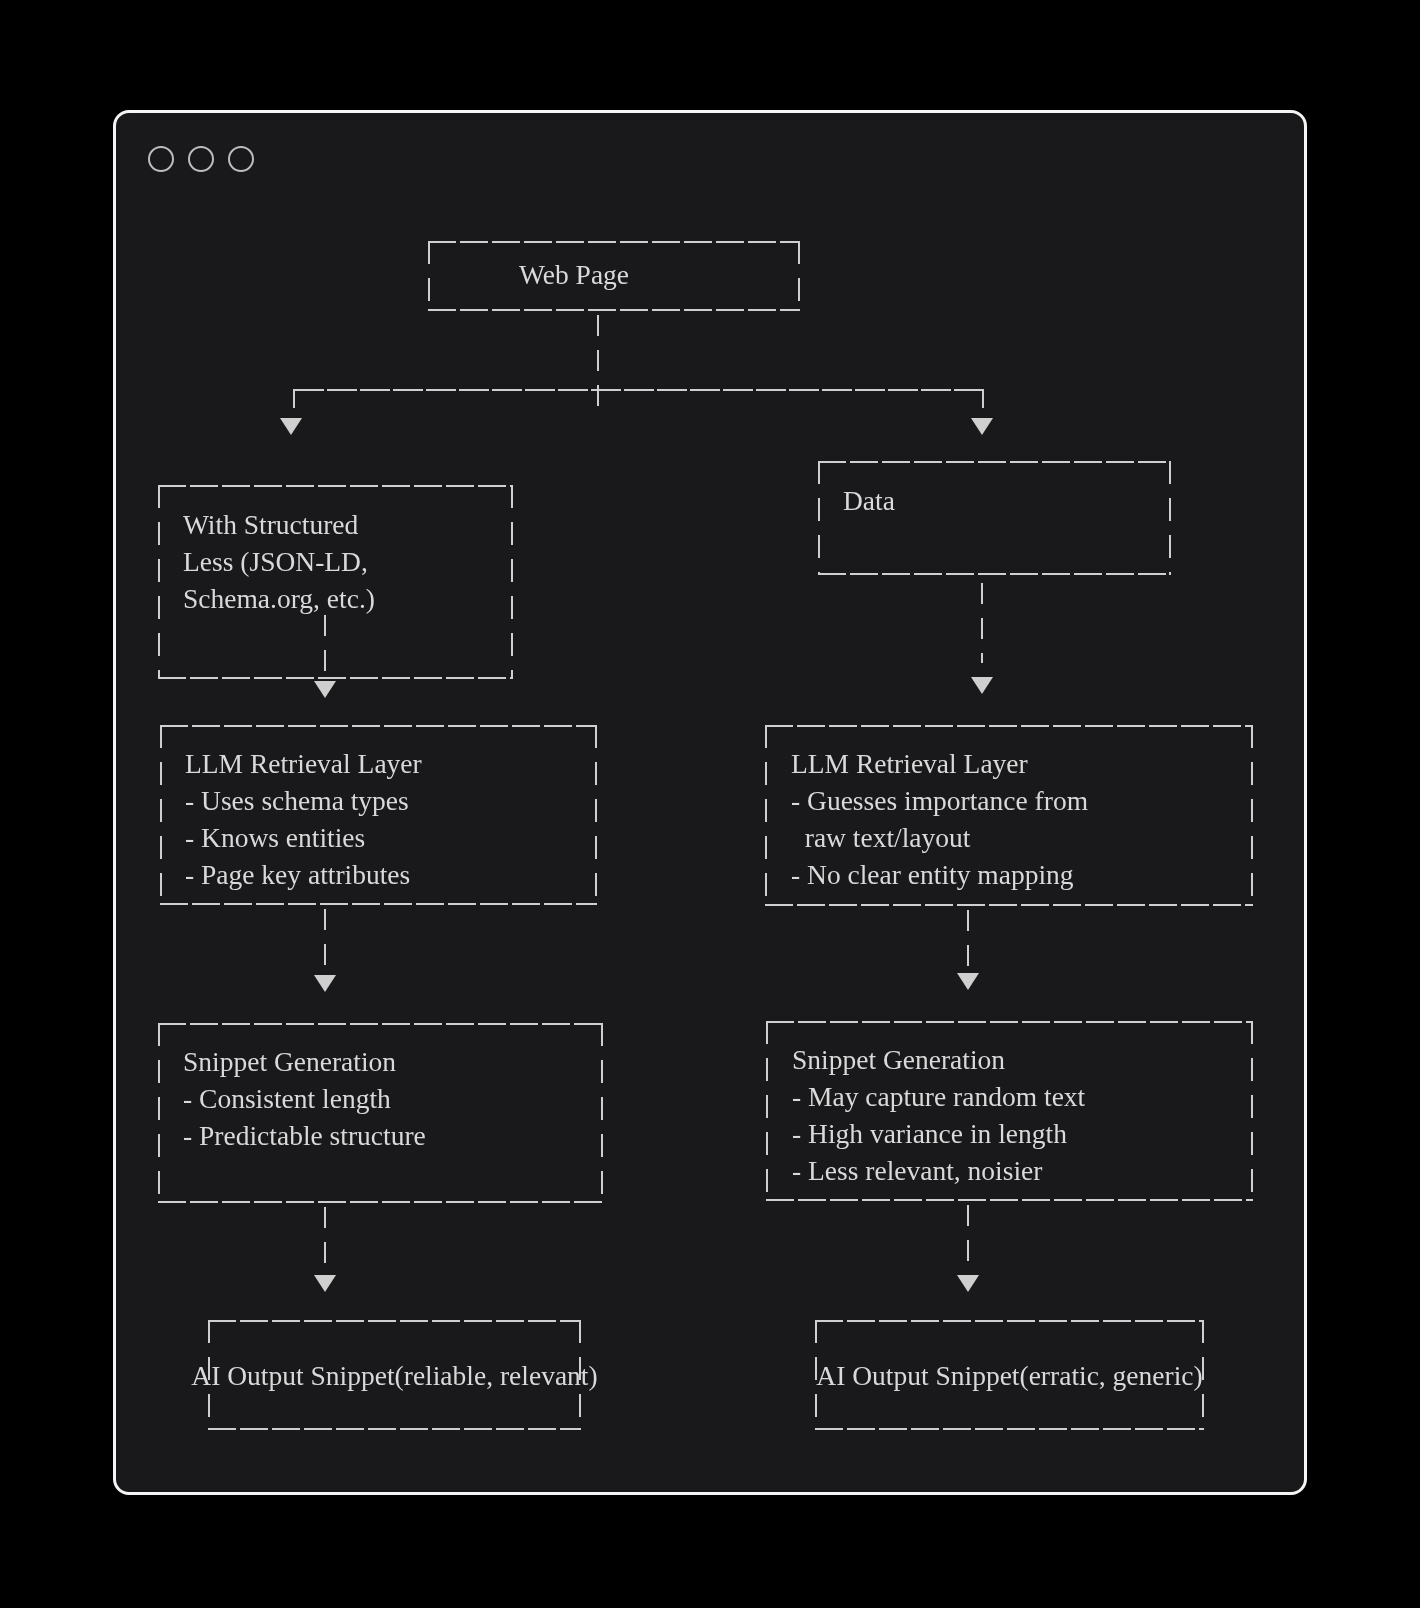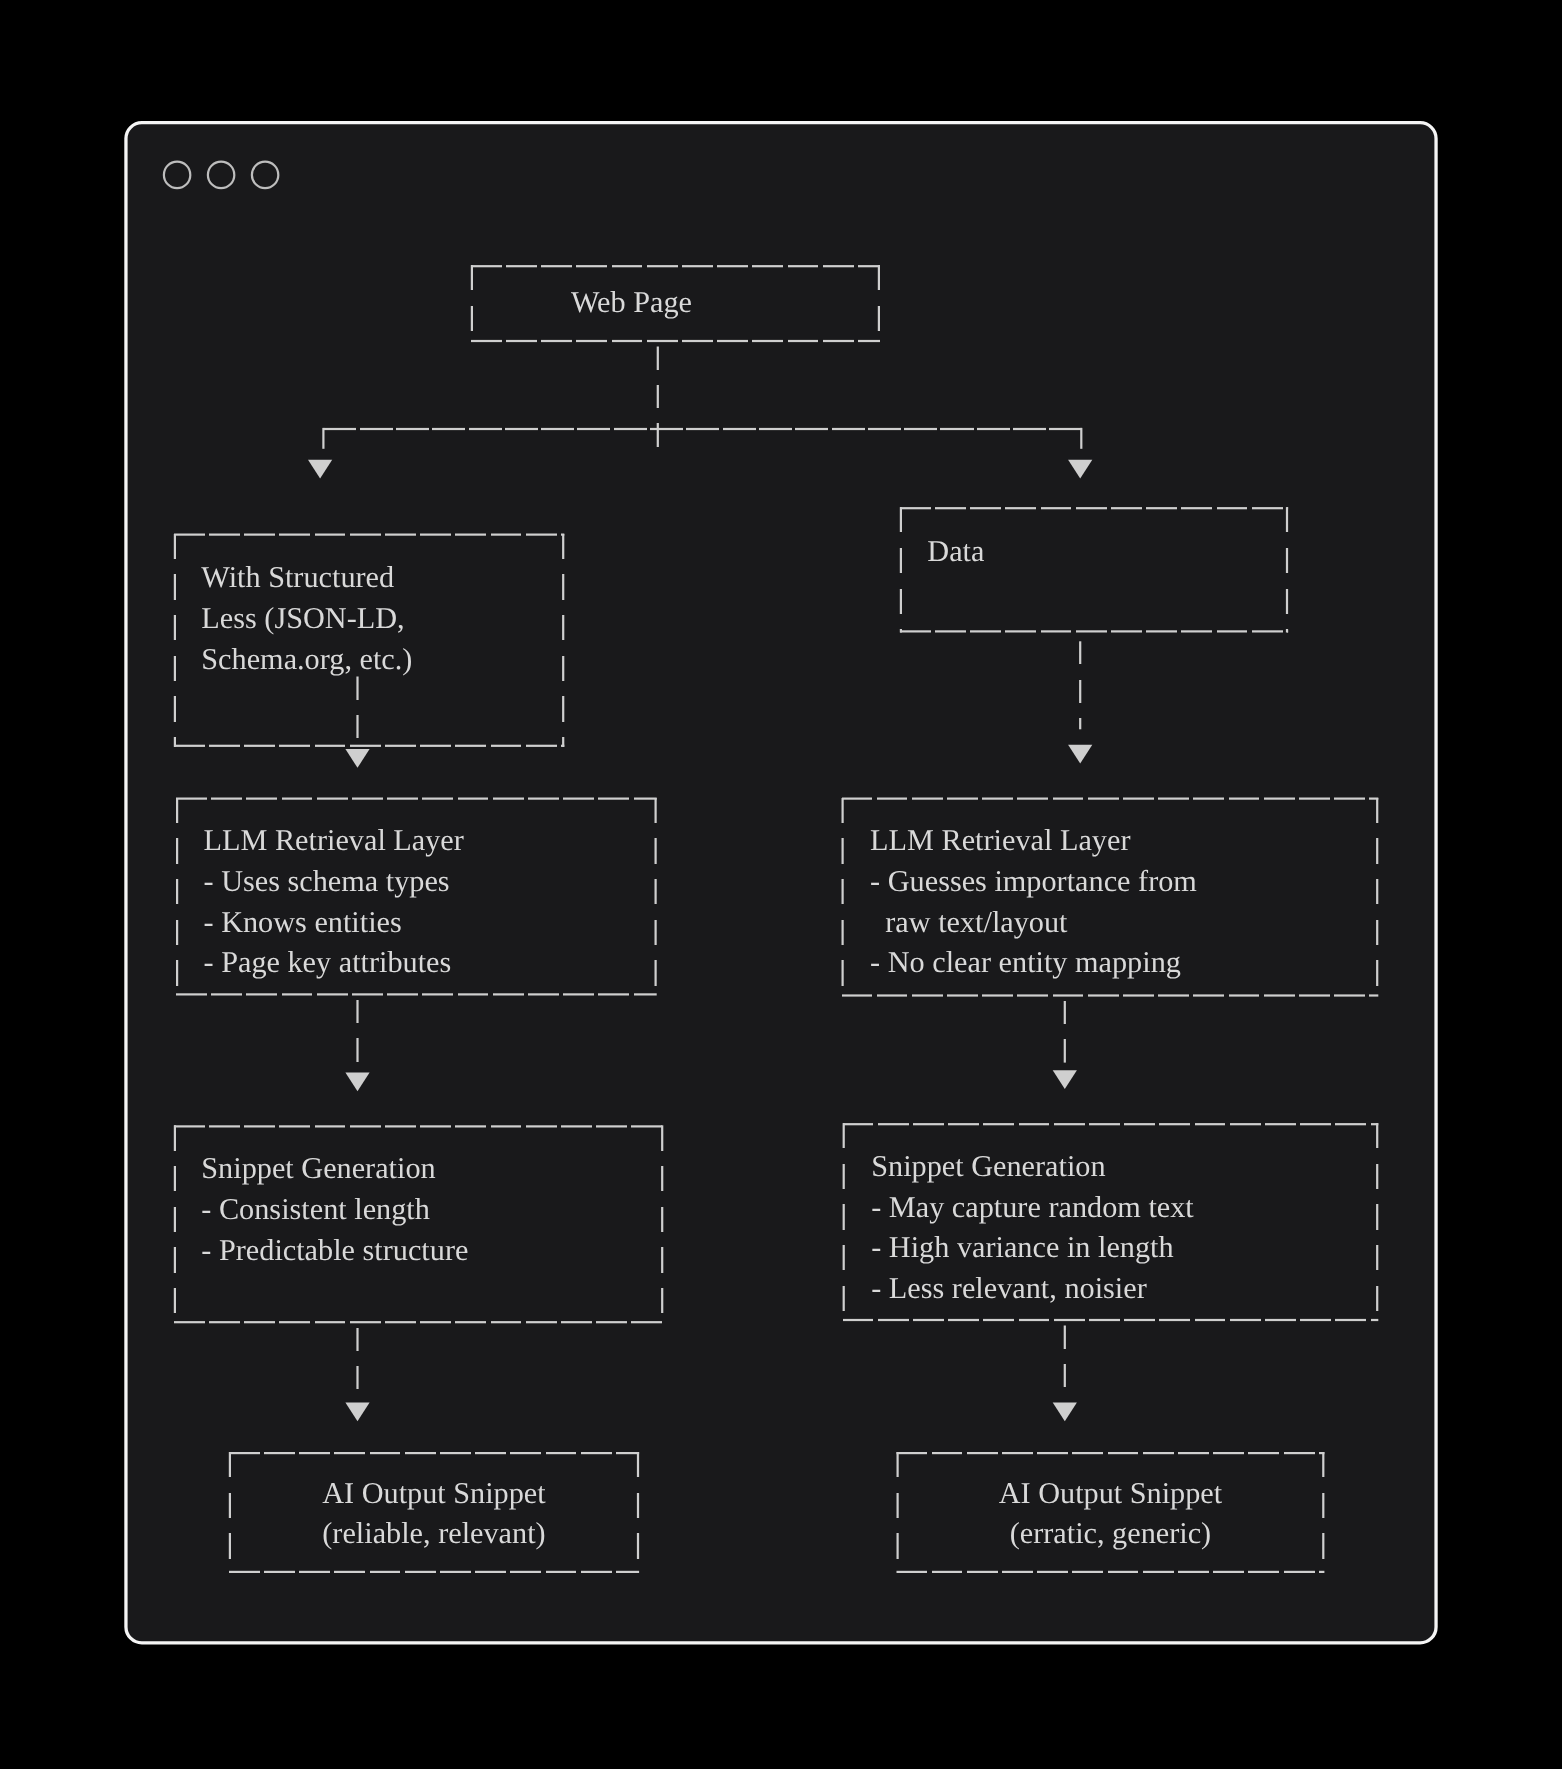--- a/index.html
+++ b/index.html
@@ -35,21 +35,21 @@
     background-image:
       repeating-linear-gradient(90deg, var(--line) 0 28px, transparent 28px 32px),
       repeating-linear-gradient(90deg, var(--line) 0 28px, transparent 28px 32px),
       repeating-linear-gradient(180deg, var(--line) 0 23px, transparent 23px 37px),
       repeating-linear-gradient(180deg, var(--line) 0 23px, transparent 23px 37px);
     background-size:100% 2px,100% 2px,2px 100%,2px 100%;
     background-position:0 0,0 100%,0 0,100% 0;
     background-repeat:no-repeat;
   }
   .node .ln{white-space:pre;}
-  .node.center{display:flex;flex-direction:column;justify-content:center;align-items:center;text-align:center;}
+  .node.center{display:flex;flex-direction:row;justify-content:center;align-items:center;text-align:center;}
 
   #node-web-page{left:312px;top:128px;width:372px;height:70px;padding:15px 0 0 91px;}
   #node-with-structured{left:42px;top:348px;width:355px;height:194px;padding:21px 0 0 25px;margin-top:24px;}
   #node-without-structured{left:702px;top:348px;width:353px;height:114px;padding:21px 0 0 25px;}
   #node-llm-left{left:44px;top:612px;width:437px;height:180px;padding:20px 0 0 25px;}
   #node-llm-right{left:649px;top:612px;width:488px;height:181px;padding:20px 0 0 26px;}
   #node-snippet-left{left:42px;top:910px;width:445px;height:180px;padding:20px 0 0 25px;}
   #node-snippet-right{left:650px;top:908px;width:487px;height:180px;padding:20px 0 0 26px;}
   #node-ai-left{left:92px;top:1207px;width:373px;height:110px;}
   #node-ai-right{left:699px;top:1207px;width:389px;height:110px;}

